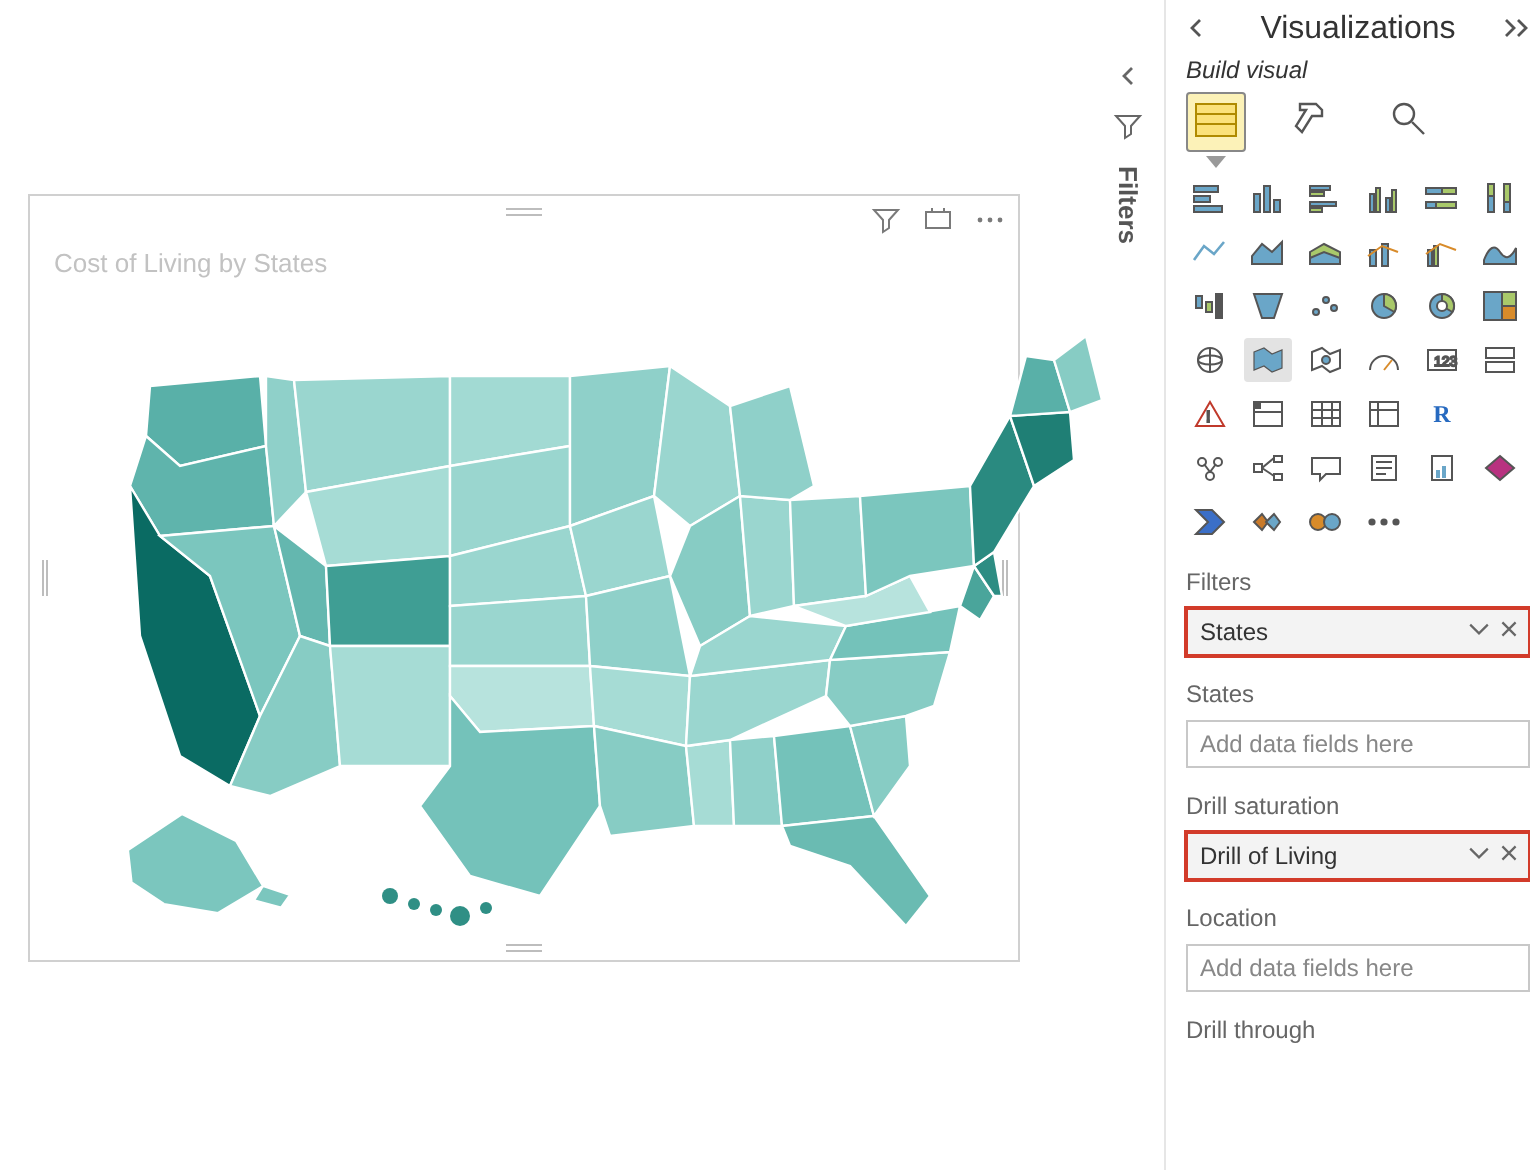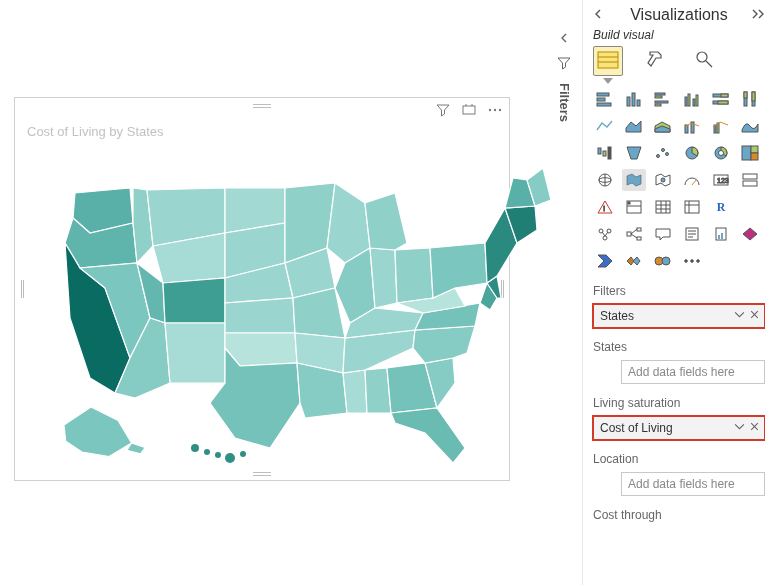--- a/index.html
+++ b/index.html
@@ -43,21 +43,21 @@
   .viz-gallery { display:grid; grid-template-columns: repeat(6, 24px); gap:5px 5px; margin-top:2px; }
   .viz-gallery .cell { width:24px; height:22px; display:flex; align-items:center; justify-content:center; border-radius:2px; color:#444; }
   .viz-gallery .cell.selected { background:#e3e3e3; }
   .cell.r  { color:#276ac0; font-weight:700; font-family: Georgia, serif; }
   .cell.py { color:#d9a400; font-weight:700; font-size:10px;margin-left:44px; }
   .cell svg { stroke:#555; }
 
   .field-section { margin-top:12px; }
   .field-label { font-size:12px; color:#666; margin-bottom:6px; }
   .field-well { border:1px solid #c8c8c8; background:#f3f3f3; height:24px; display:flex; align-items:center; justify-content:space-between; padding:0 4px 0 6px; font-size:12px; color:#333; }
-  .field-well.empty { background:#fff; color:#888;margin-left:28px; }
+  .field-well.empty { background:#fff; color:#888; }
   .field-well.highlight { outline:2px solid #d23b2a; outline-offset:-1px; }
   .well-actions { display:flex; gap:4px; align-items:center; color:#666; }
   .well-actions svg { width:11px; height:11px; }
 
   
   svg { overflow: visible; }
 </style>
 </head>
 <body>
 
@@ -493,38 +493,38 @@
   </div>
 
   <div class="field-section">
     <div class="field-label">States</div>
     <div class="field-well empty">
       <span>Add data fields here</span>
     </div>
   </div>
 
   <div class="field-section">
-    <div class="field-label">Living saturation</div>
+    <div class="field-label">Drill saturation</div>
     <div class="field-well highlight">
-      <span>Cost of Living</span>
+      <span>Drill of Living</span>
       <span class="well-actions">
         <span><svg viewBox="0 0 10 10">
               <path d="M1 3 L5 7 L9 3" stroke="#666" fill="none"></path>
             </svg></span>
         <span><svg viewBox="0 0 10 10">
               <path d="M2 2 L8 8 M8 2 L2 8" stroke="#666"></path>
             </svg></span>
       </span>
     </div>
   </div>
 
   <div class="field-section">
     <div class="field-label">Location</div>
     <div class="field-well empty">
       <span>Add data fields here</span>
     </div>
   </div>
 
   <div class="field-section">
-    <div class="field-label">Cost through</div>
+    <div class="field-label">Drill through</div>
   </div>
 
 </div>
 
 </body></html>

